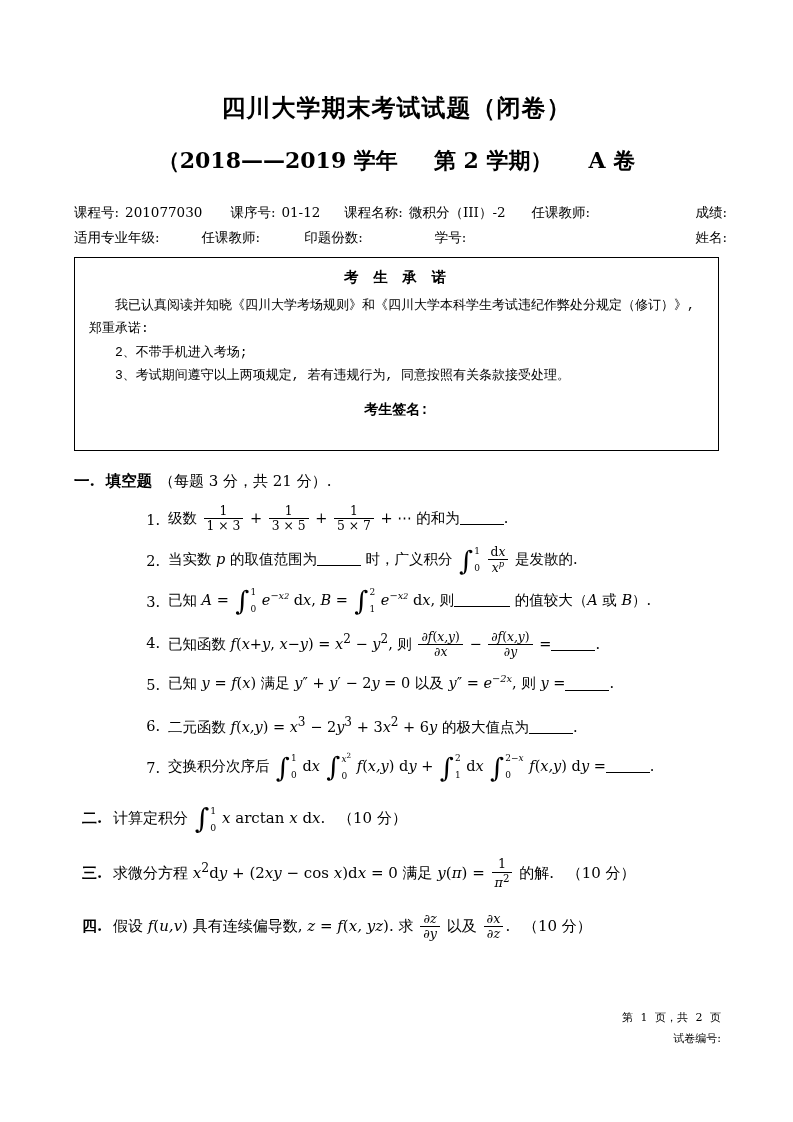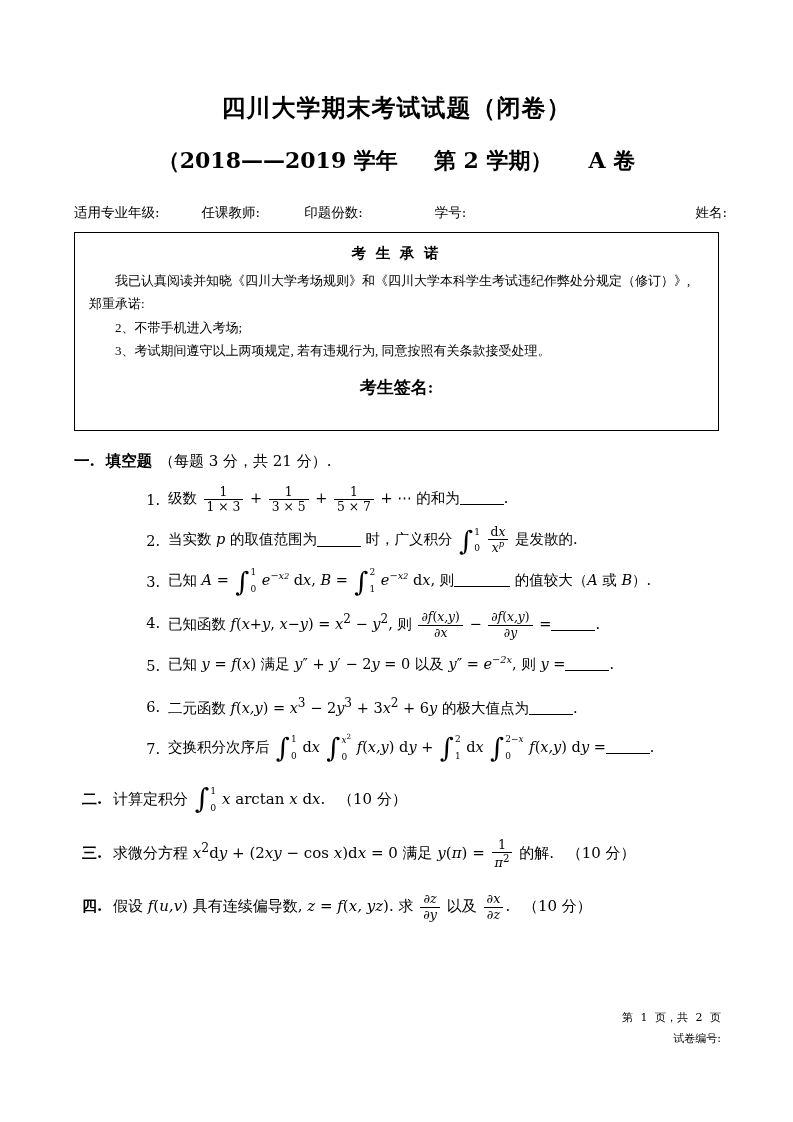--- a/index.html
+++ b/index.html
@@ -60,42 +60,42 @@
   }
   .fill {
     flex: 1;
   }
   .promise-box {
     margin: 10px 74px 0 74px;
     border: 1px solid #000;
     box-sizing: border-box;
     padding: 8px 14px 10px 14px;
     font-size: 13px;
-    font-family: Liberation Serif, serif;
+    font-family: Liberation Mono, monospace;
     line-height: 1.75;
   }
   .promise-title {
     text-align: center;
     font-weight: bold;
     font-size: 14.5px;
     letter-spacing: 3px;
     margin-bottom: 4px;
   }
   .promise-p {
     text-indent: 2em;
     line-height: 1.75;
   }
   .promise-li {
     text-indent: 2em;
     line-height: 1.8;
   }
   .sign-line {
     text-align: center;
     font-weight: bold;
-    font-size: 17px;
+    font-size: 14px;
     margin-top: 10px;
     margin-bottom: 2px;
   }
   .body-area {
     margin: 18px 74px 0 74px;
     font-size: 15px;
     font-family: "DejaVu Serif", serif;
   }
   .sec {
     margin-top: 18px;
@@ -210,20 +210,31 @@
 
 <div class="page">
 
   <div class="title-main">四川大学期末考试试题（闭卷）</div>
 
   <div class="title-sub">
     <span>（2018——2019 学年</span><span class="gap"></span><span>第 2 学期）</span><span class="gap"></span><span>A 卷</span>
   </div>
 
   <div class="meta">
+    <div class="meta-row">
+      <span class="cell">课程号:</span>
+      <span class="cell" style="margin-left:6px">201077030</span>
+      <span class="cell" style="margin-left:28px">课序号:</span>
+      <span class="cell" style="margin-left:6px">01-12</span>
+      <span class="cell" style="margin-left:24px">课程名称:</span>
+      <span class="cell" style="margin-left:6px">微积分（III）-2</span>
+      <span class="cell" style="margin-left:26px">任课教师:</span>
+      <span class="fill"></span>
+      <span class="cell">成绩:</span>
+    </div>
     <div class="meta-row">
       <span class="cell">适用专业年级:</span>
       <span class="cell" style="margin-left:42px">任课教师:</span>
       <span class="cell" style="margin-left:44px">印题份数:</span>
       <span class="cell" style="margin-left:72px">学号:</span>
       <span class="fill"></span>
       <span class="cell">姓名:</span>
     </div>
   </div>
 

